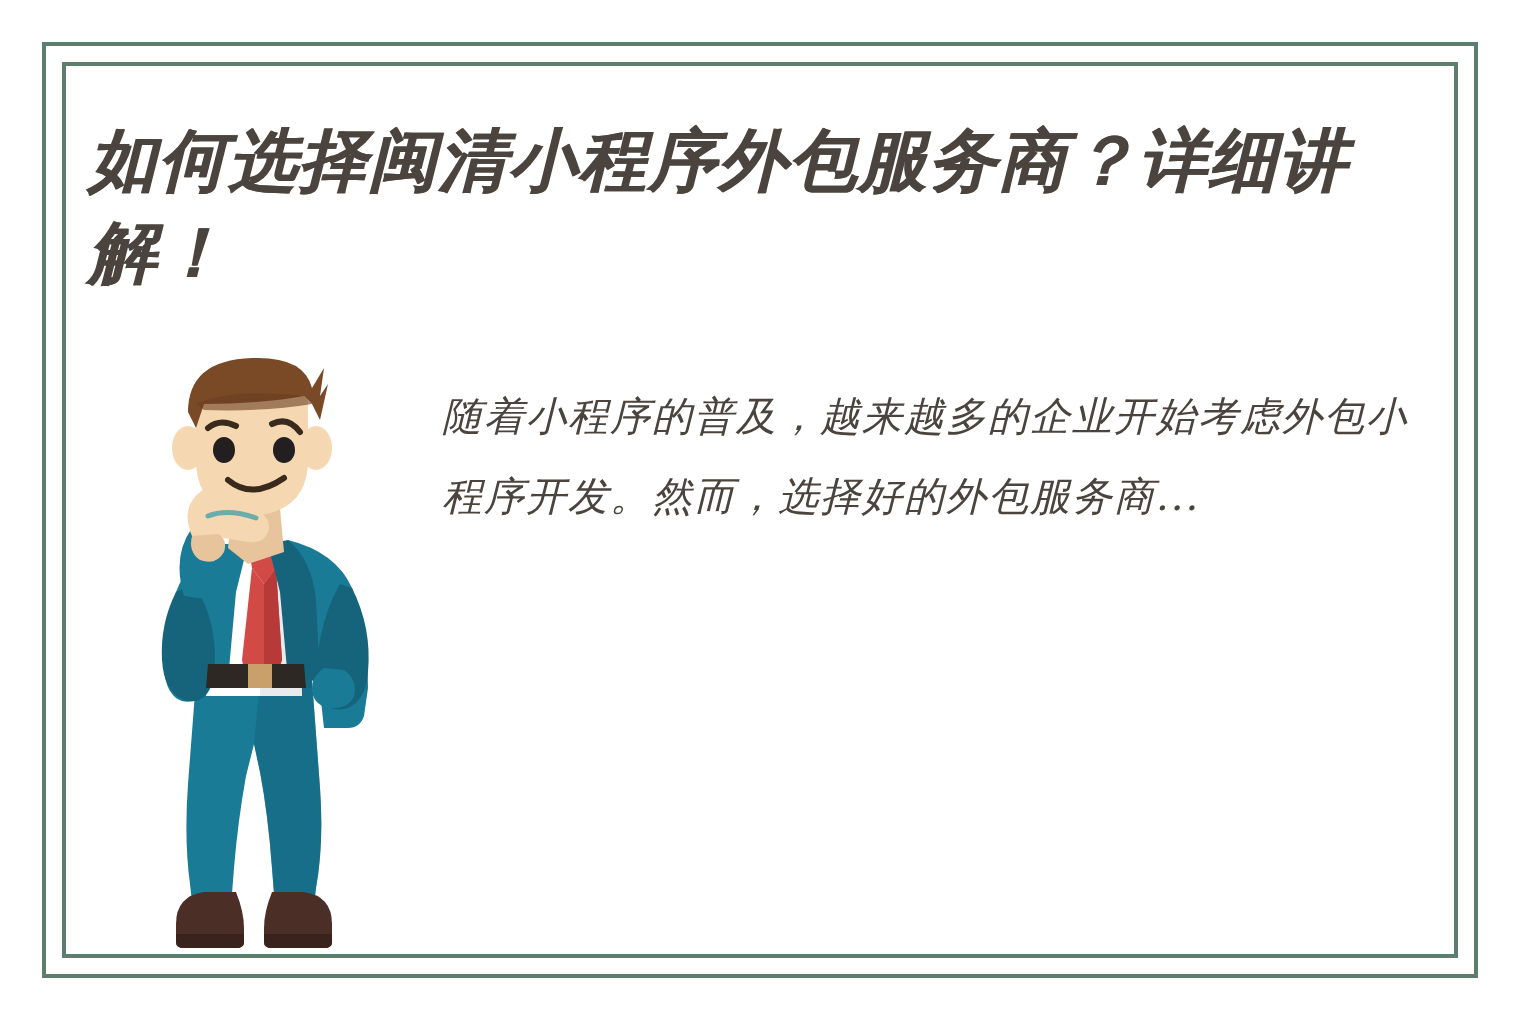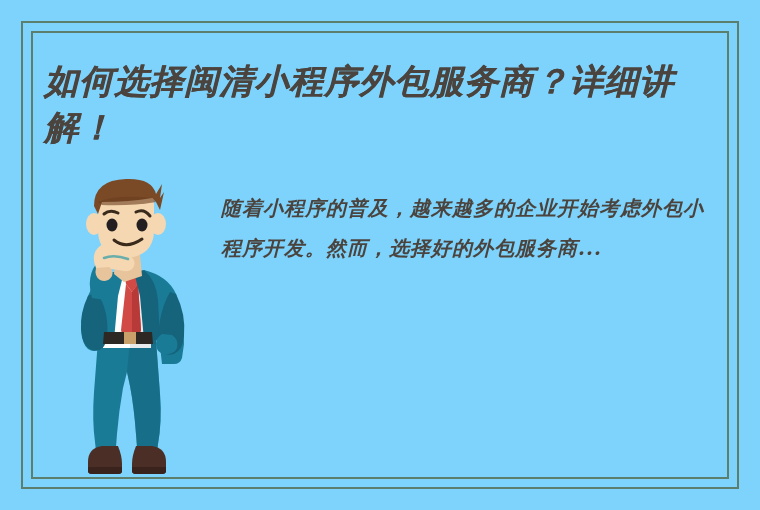--- a/index.html
+++ b/index.html
@@ -11,21 +11,21 @@
     height: 510px;
     background: #7dfcc5;
     font-family: "DejaVu Sans", sans-serif;
     overflow: hidden;
   }
 
   .card {
     position: relative;
     width: 760px;
     height: 510px;
-    background: #7dd3fc;
+    background: #ffffff;
     box-sizing: border-box;
   }
 
   
   .frame-outer {
     position: absolute;
     left: 21px;
     top: 21px;
     right: 21px;
     bottom: 21px;
@@ -63,21 +63,21 @@
 
   
   .body-text {
     position: absolute;
     left: 221px;
     top: 188px;
     width: 500px;
     font-family: "DejaVu Serif", serif;
     font-size: 20px;
     font-style: italic;
-    font-weight: 700;
+    font-weight: 400;
     line-height: 40px;
     letter-spacing: 1px;
     color: #4b443e;
     white-space: pre-wrap;
   }
 
   
   .illustration {
     position: absolute;
     left: 52px;

